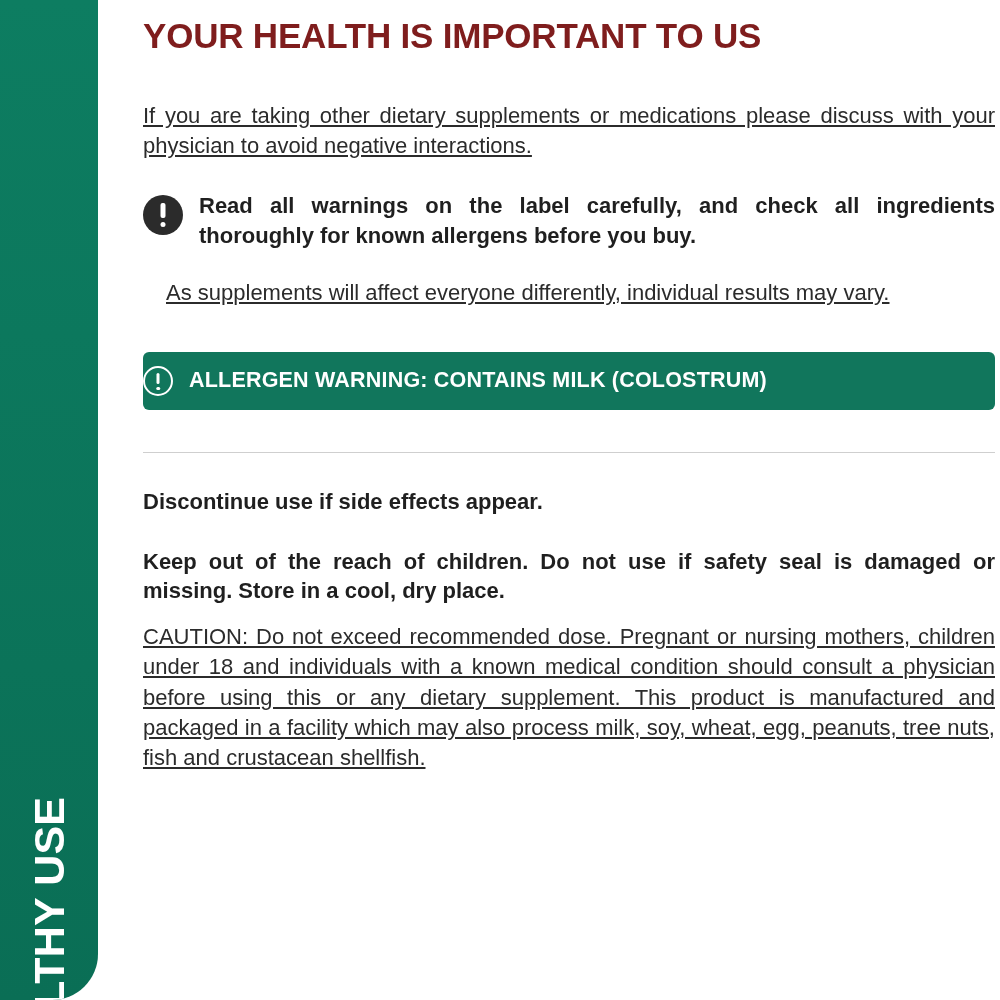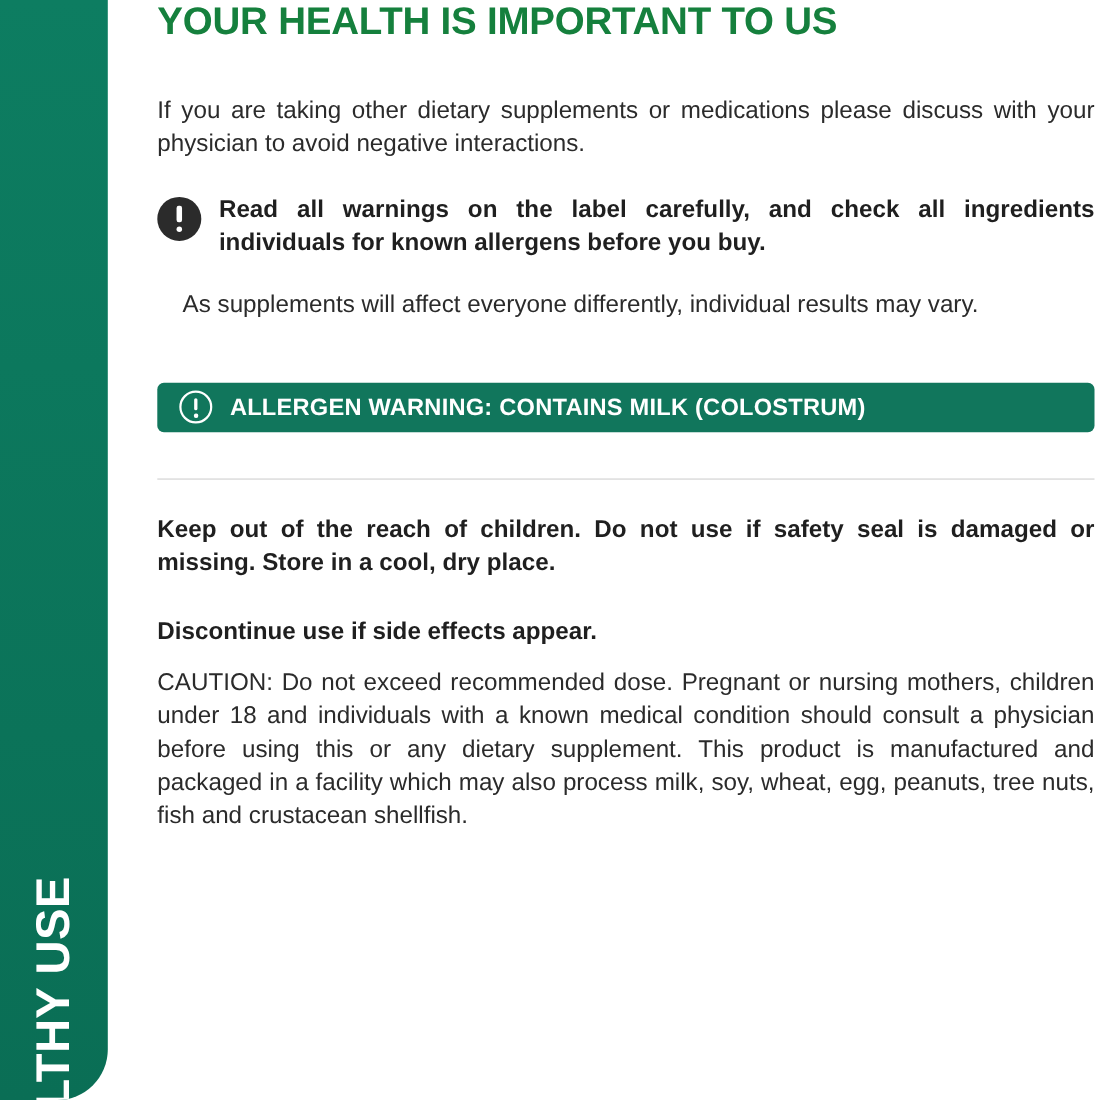--- a/index.html
+++ b/index.html
@@ -55,36 +55,37 @@
   
   .content {
     position: absolute;
     left: 143px;
     top: 0;
     width: 852px;
     padding-top: 0px;
   }
 
   .headline {
-    color: #15803d;
+    color: #7f1d1d;
     font-size: 35px;
     font-weight: bold;
     letter-spacing: -0.2px;
     line-height: 1.05;
     margin-top: 0px;
-    padding-top: 2px;
+    padding-top: 18px;
   }
 
   p.body {
     color: #2b2b2b;
     font-size: 22px;
     line-height: 1.38;
     text-align: justify;
     text-justify: inter-word;
     font-weight: 400;
+    text-decoration: underline;
   }
 
   .p-intro { margin-top: 46px; }
 
   .warn-row {
     display: flex;
     align-items: flex-start;
     gap: 16px;
     margin-top: 30px;
   }
@@ -124,27 +125,26 @@
     font-size: 22px;
     font-weight: bold;
     line-height: 1.32;
     text-align: justify;
     text-justify: inter-word;
   }
 
   .p-vary { margin-top: 28px; margin-left: 23px; }
 
   .allergen-band {
-    margin-top: 56px;
+    margin-top: 44px;
     background: #11765c;
     border-radius: 6px;
-    height: 45px;
+    height: 58px;
     display: flex;
     align-items: center;
-    padding-left: 20px;
     gap: 16px;
   }
   .allergen-icon {
     flex: 0 0 auto;
     width: 30px;
     height: 30px;
     border-radius: 50%;
     border: 2.5px solid #ffffff;
     position: relative;
   }
@@ -209,32 +209,32 @@
   </div>
 
   <div class="content">
 
     <h1 class="headline">YOUR HEALTH IS IMPORTANT TO US</h1>
 
     <p class="body p-intro">If you are taking other dietary supplements or medications please discuss with your physician to avoid negative interactions.</p>
 
     <div class="warn-row">
       <div class="warn-icon"></div>
-      <div class="warn-text">Read all warnings on the label carefully, and check all ingredients individuals for known allergens before you buy.</div>
+      <div class="warn-text">Read all warnings on the label carefully, and check all ingredients thoroughly for known allergens before you buy.</div>
     </div>
 
     <p class="body p-vary">As supplements will affect everyone differently, individual results may vary.</p>
 
     <div class="allergen-band">
       <div class="allergen-icon"></div>
       <div class="allergen-text">ALLERGEN WARNING: CONTAINS MILK (COLOSTRUM)</div>
     </div>
 
     <div class="divider"></div>
 
+    <p class="bold-line p-disc">Discontinue use if side effects appear.</p>
+
     <p class="bold-line p-keep">Keep out of the reach of children. Do not use if safety seal is damaged or missing. Store in a cool, dry place.</p>
-
-    <p class="bold-line p-disc">Discontinue use if side effects appear.</p>
 
     <p class="body p-caution">CAUTION: Do not exceed recommended dose. Pregnant or nursing mothers, children under 18 and individuals with a known medical condition should consult a physician before using this or any dietary supplement. This product is manufactured and packaged in a facility which may also process milk, soy, wheat, egg, peanuts, tree nuts, fish and crustacean shellfish.</p>
 
   </div>
 </div>
 
 </body></html>

